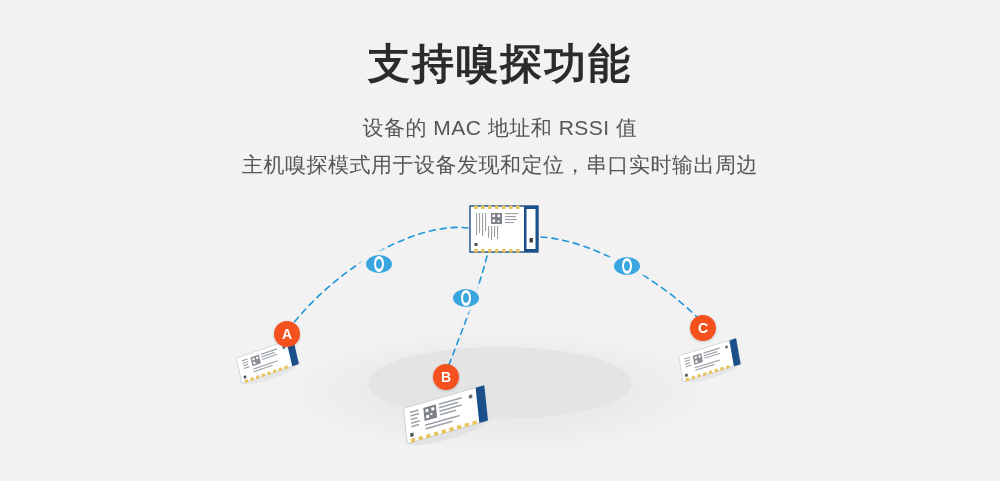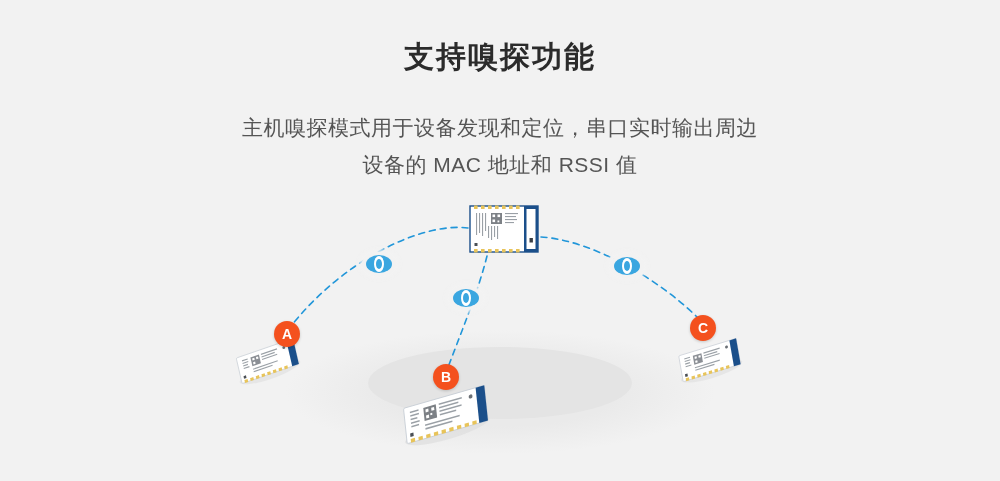--- a/index.html
+++ b/index.html
@@ -22,21 +22,21 @@
     background: #f2f2f2;
   }
 
   
   .title {
     position: absolute;
     top: 38px;
     left: 0;
     width: 1000px;
     text-align: center;
-    font-size: 30px;
+    font-size: 42px;
     font-weight: bold;
     letter-spacing: 2px;
     color: #2b2b2b;
     line-height: 1.25;
   }
   .subtitle {
     position: absolute;
     top: 110px;
     left: 0;
     width: 1000px;
@@ -122,22 +122,22 @@
   #eye-right { left: 610px; top: 254px; }
 </style>
 </head>
 <body>
 
 <div id="stage">
 
   <div class="title">支持嗅探功能</div>
 
   <div class="subtitle">
+    <span class="line">设备的 MAC 地址和 RSSI 值</span>
     <span class="line">主机嗅探模式用于设备发现和定位，串口实时输出周边</span>
-    <span class="line">设备的 MAC 地址和 RSSI 值</span>
   </div>
 
   <div id="scene">
 
     <svg width="1000" height="481" viewBox="0 0 1000 481">
 
       <defs>
         <radialGradient id="groundOuter" cx="50%" cy="50%" r="50%">
           <stop offset="55%" stop-color="#eaeaea"></stop>
           <stop offset="100%" stop-color="#f2f2f2"></stop>

